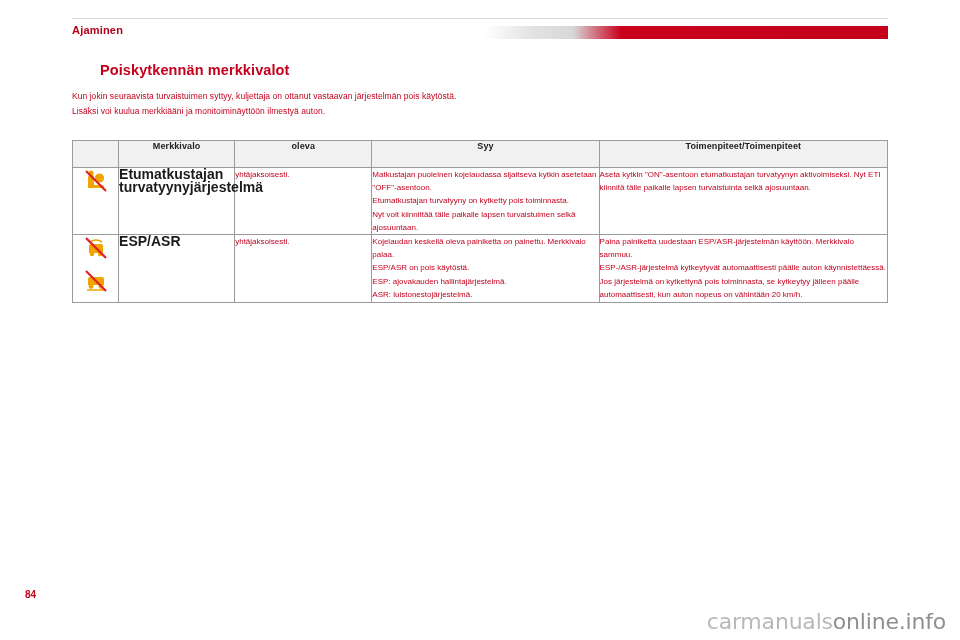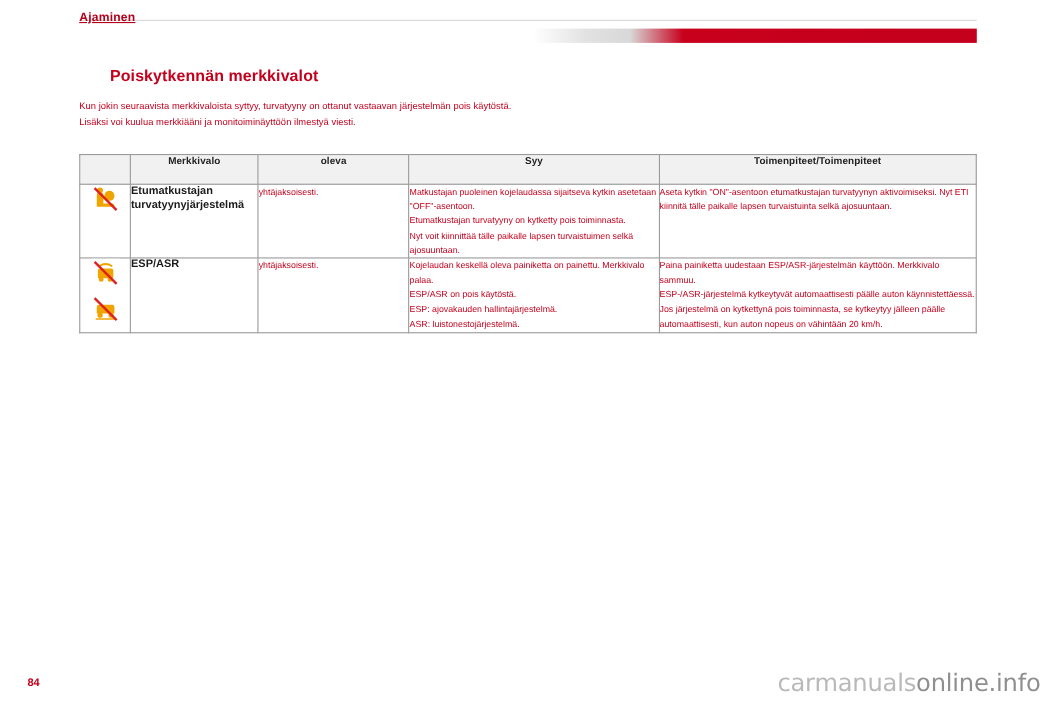--- a/index.html
+++ b/index.html
@@ -20,26 +20,25 @@
     position: absolute;
     left: 72px;
     top: 18px;
     width: 816px;
     height: 1px;
     background: #d8d8d8;
   }
   .section-label {
     position: absolute;
     left: 72px;
-    top: 10px;
+    top: 24px;
     font-size: 11px;
     font-weight: bold;
     color: #b3001b;
     letter-spacing: 0.2px;
-    text-decoration: underline;
   }
   .header-bar-grad {
     position: absolute;
     left: 484px;
     top: 26px;
     width: 404px;
     height: 13px;
     background: linear-gradient(to right, #ffffff 0%, #e2e2e2 12%, #d8d8d8 22%, #c8001c 34%, #c4001d 100%);
   }
 
@@ -109,21 +108,21 @@
     padding-top: 9px;
   }
   td.cell-text {
     padding: 9px 8px 10px 8px;
     font-size: 8px;
     line-height: 13.2px;
     color: #c4001d;
   }
   td.cell-name {
     padding: 9px 8px 10px 9px;
-    font-size: 10px;
+    font-size: 14px;
     line-height: 12.5px;
     color: #1b1b1b;
     font-weight: bold;
   }
 
   
   .icon-stack {
     display: flex;
     flex-direction: column;
     align-items: center;
@@ -134,21 +133,21 @@
     width: 26px;
     height: 26px;
     position: relative;
   }
   .icon-box svg { display: block; }
 
   
   .page-num {
     position: absolute;
     left: 25px;
-    bottom: 13px;
+    bottom: 40px;
     font-size: 10px;
     color: #c4001d;
     font-weight: bold;
     margin-top: 36px;
   }
   .watermark {
     position: absolute;
     right: 14px;
     bottom: 6px;
     font-size: 22px;
@@ -159,22 +158,22 @@
   .watermark .dark { color: #8f8f8f; }
 </style>
 </head>
 <body>
 
 <div class="header-rule"></div>
 <div class="section-label">Ajaminen</div>
 <div class="header-bar-grad"></div>
 
 <div class="title">Poiskytkennän merkkivalot</div>
-<div class="subtitle-1">Kun jokin seuraavista merkkivaloista syttyy, turvatyyny on ottanut vastaavan järjestelmän pois käytöstä.</div>
-<div class="subtitle-2">Lisäksi voi kuulua merkkiääni ja monitoiminäyttöön ilmestyä viesti.</div>
+<div class="subtitle-1">Kun jokin seuraavista turvaistuimen syttyy, kuljettaja on ottanut vastaavan järjestelmän pois käytöstä.</div>
+<div class="subtitle-2">Lisäksi voi kuulua merkkiääni ja monitoiminäyttöön ilmestyä auton.</div>
 
 <div class="table-wrap">
   <table class="grid">
     <colgroup>
       <col class="col-icon">
       <col class="col-light">
       <col class="col-palaa">
       <col class="col-syy">
       <col class="col-toimi">
     </colgroup>

